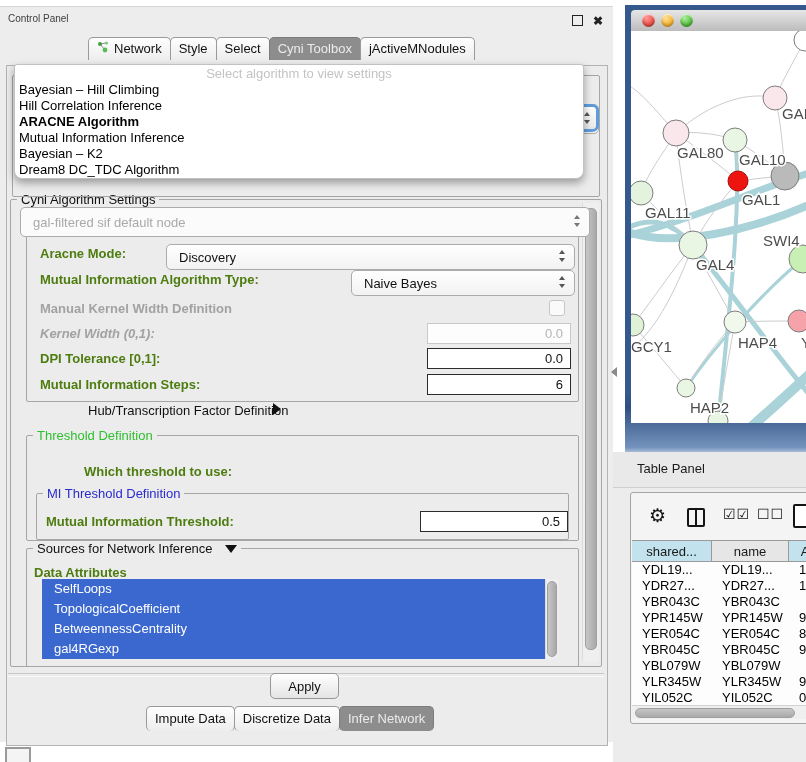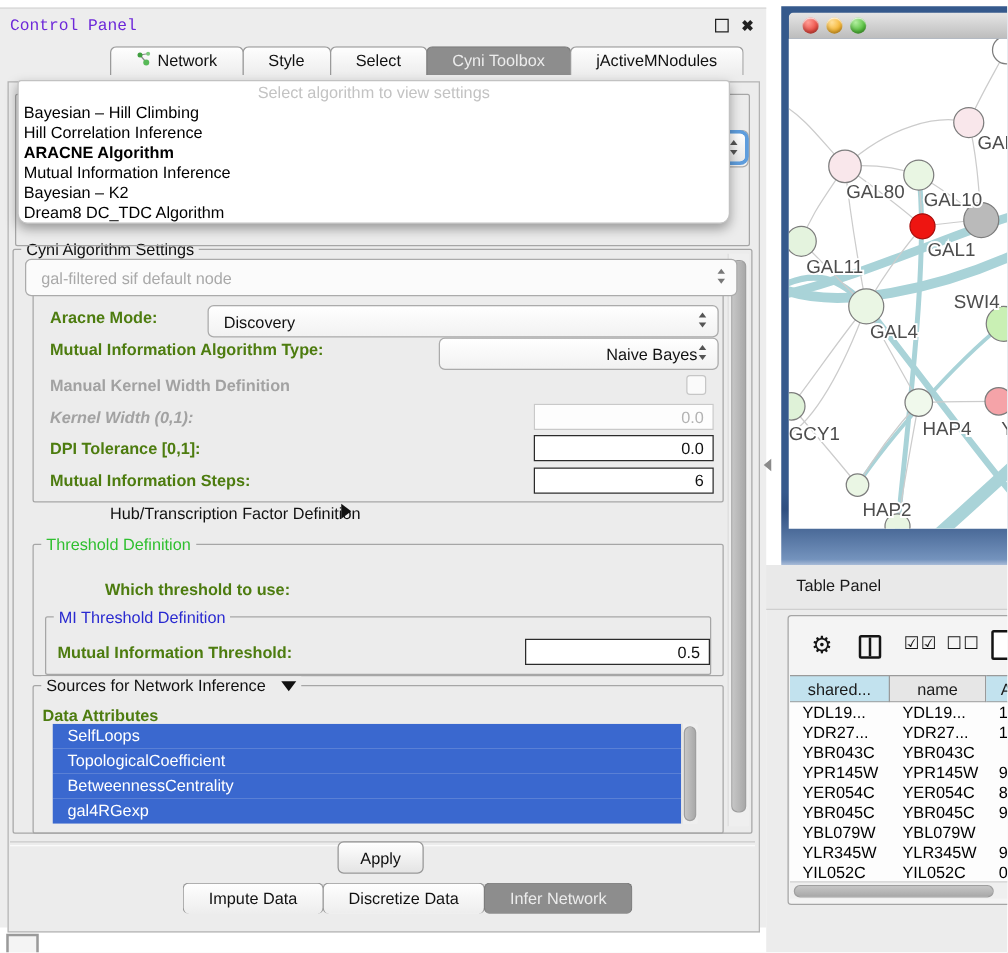--- a/index.html
+++ b/index.html
@@ -4,25 +4,25 @@
 <style>
   html,body{margin:0;padding:0;background:#fff;}
   #stage{position:relative;width:806px;height:762px;overflow:hidden;
          font-family:"Liberation Sans",sans-serif;background:#fff;-webkit-font-smoothing:antialiased;}
   .abs{position:absolute;}
   .lbl{font-size:13px;color:#111;margin-left:48px;}
   .blbl{font-size:13px;font-weight:bold;color:#4d7c0f;}
   .dis{color:#a2a2a2 !important;}
   
   #cpanel{left:0;top:6px;width:613px;height:735px;background:#ededed;border-top:1px solid #d6d6d6;}
-  #cp-title{left:8px;top:6px;font-size:13px;color:#6d28d9;font-family:Liberation Mono, monospace;}
+  #cp-title{left:8px;top:6px;font-size:10px;color:#404040;}
   .win-ic{top:7px;font-size:12px;color:#222;cursor:pointer;}
   
   .tabrow{display:flex;align-items:flex-end;}
-  .tab{height:22px;line-height:22px;padding:0 20px;font-size:13px;color:#111;
+  .tab{height:22px;line-height:22px;padding:0 8px;font-size:13px;color:#111;
        background:linear-gradient(#fefefe,#ededed);border:1px solid #9a9a9a;border-bottom:none;
        border-radius:5px 5px 0 0;margin-right:-1px;white-space:nowrap;display:flex;align-items:center;gap:5px;}
   .tab.sel{background:#8d8d8d;color:#ececec;border-color:#7c7c7c;}
   
   #content{left:6px;top:58px;width:600px;height:679px;border:1px solid #b3b3b3;background:#ececec;}
   .group{border:1px solid #a6a6a6;border-radius:2px;}
   .gtitle{position:absolute;top:-8px;left:6px;background:#ececec;padding:0 4px;font-size:13px;}
   .combo{background:linear-gradient(#ffffff,#f2f2f2);border:1px solid #ababab;border-radius:5px;
          display:flex;align-items:center;font-size:13px;color:#111;}
   .combo .cval{flex:1;padding-left:12px;}
@@ -142,21 +142,21 @@
     </div>
     <span class="abs blbl" style="left:40px;top:239px;">Aracne Mode:</span>
     <div class="abs combo" style="left:166px;top:237px;width:407px;height:24px;">
       <span class="cval">Discovery</span>
       <span style="margin-right:8px;"><svg width="8" height="14" viewBox="0 0 8 14">
             <path d="M4 1 L7 5 H1 Z" fill="#555"></path>
             <path d="M4 13 L1 9 H7 Z" fill="#555"></path>
           </svg></span>
     </div>
     <span class="abs blbl" style="left:40px;top:265px;">Mutual Information Algorithm Type:</span>
-    <div class="abs combo" style="left:351px;top:263px;width:222px;height:24px;text-align:right;">
+    <div class="abs combo" style="left:351px;top:263px;width:222px;height:24px;">
       <span class="cval">Naive Bayes</span>
       <span style="margin-right:8px;"><svg width="8" height="14" viewBox="0 0 8 14">
             <path d="M4 1 L7 5 H1 Z" fill="#555"></path>
             <path d="M4 13 L1 9 H7 Z" fill="#555"></path>
           </svg></span>
     </div>
     <span class="abs blbl dis" style="left:40px;top:294px;">Manual Kernel Width Definition</span>
     <div class="abs cb" style="left:549px;top:293px;"></div>
     <span class="abs blbl dis" style="left:40px;top:319px;font-style:italic;">Kernel Width (0,1):</span>
     <div class="abs field dfield" style="left:427px;top:316px;width:135px;height:19px;">0.0</div>

